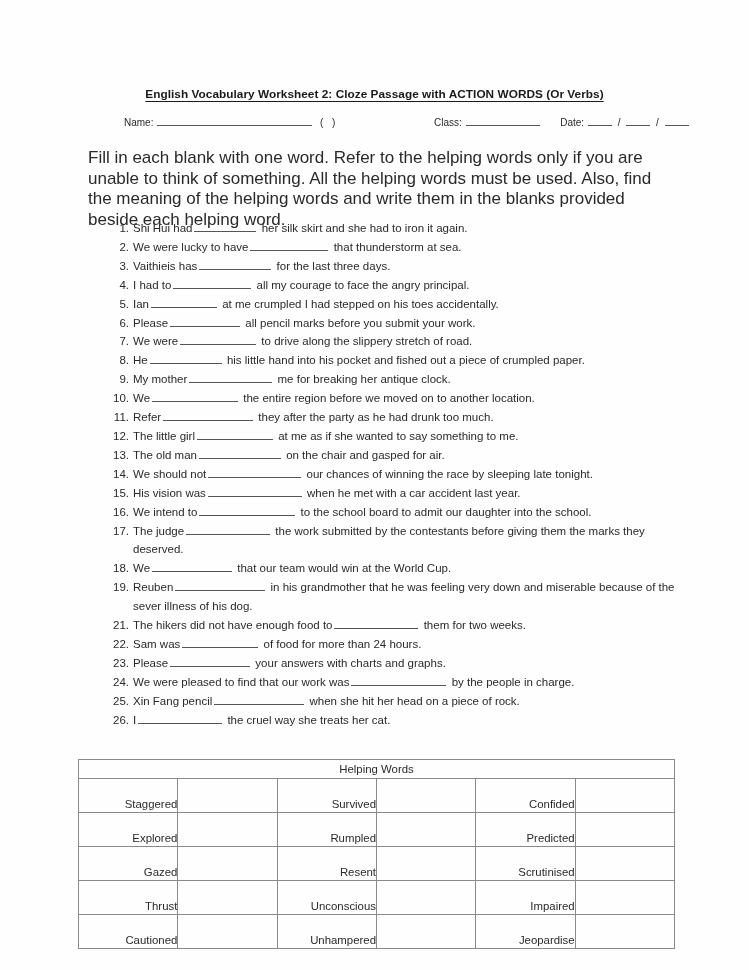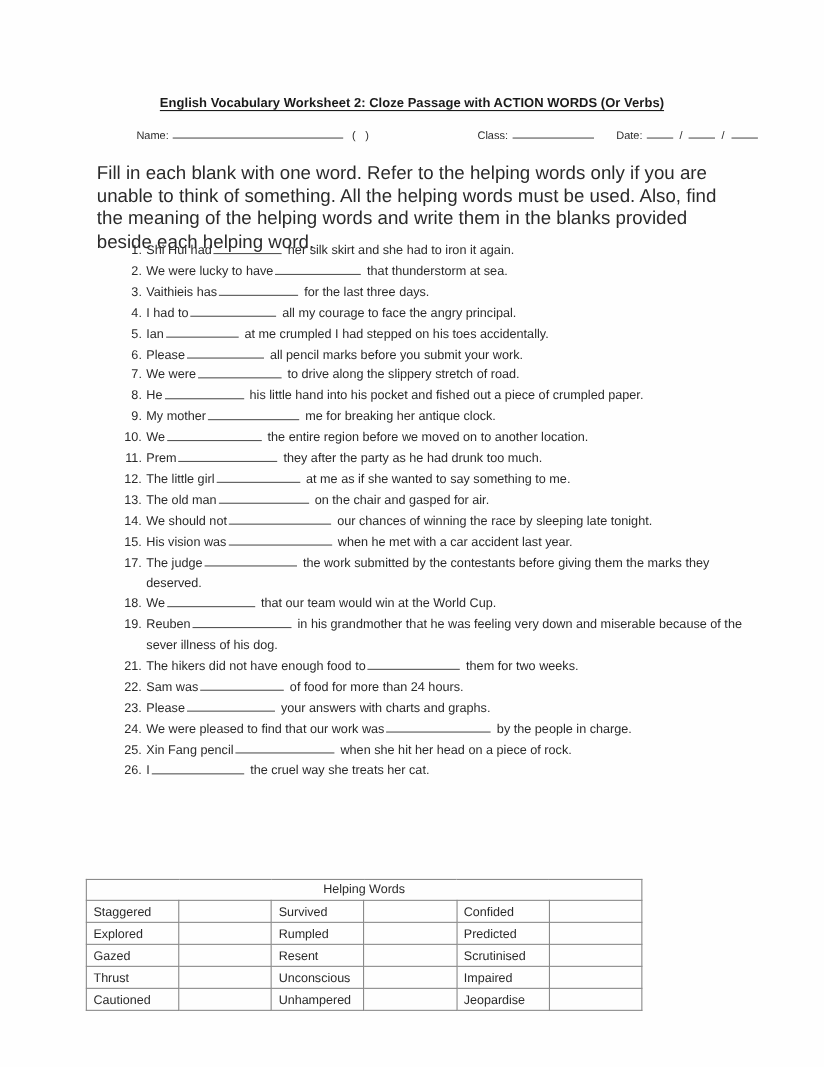--- a/index.html
+++ b/index.html
@@ -109,34 +109,33 @@
     height: 0.78em;
     vertical-align: baseline;
     margin: 0 2px;
   }
 
   
   .helping-table {
     position: absolute;
     left: 78px;
     top: 759px;
-    width: 506px;
+    width: 597px;
     border-collapse: collapse;
     font-size: 11.4px;
     color: #2a2a2a;
     table-layout: fixed;
-    margin-top: 40px;
   }
   .helping-table td,
   .helping-table th {
     border: 1px solid #8a8a8a;
     height: 17px;
-    padding: 2px 0 0 6px;
+    padding: 16px 0 0 6px;
     font-weight: normal;
-    text-align: left;
+    text-align: right;
     vertical-align: middle;
     line-height: 16px;
   }
   .helping-table th.hdr {
     text-align: center;
     padding: 0;
     height: 18px;
   }
   .col-word  { width: 100px; }
   .col-blank { width: 99px; }
@@ -204,37 +203,41 @@
       <div class="qitem">
         <span class="qnum">9.</span>
         <span class="qtext"><span>My mother</span><span class="blank" style="width: 83px;"></span><span> me for breaking her antique clock.</span></span>
       </div>
       <div class="qitem">
         <span class="qnum">10.</span>
         <span class="qtext"><span>We</span><span class="blank" style="width: 86px;"></span><span> the entire region before we moved on to another location.</span></span>
       </div>
       <div class="qitem">
         <span class="qnum">11.</span>
-        <span class="qtext"><span>Prem</span><span class="blank" style="width: 90px;"></span><span> they after the party as he had drunk too much.</span></span>
+        <span class="qtext"><span>Refer</span><span class="blank" style="width: 90px;"></span><span> they after the party as he had drunk too much.</span></span>
       </div>
       <div class="qitem">
         <span class="qnum">12.</span>
         <span class="qtext"><span>The little girl</span><span class="blank" style="width: 76px;"></span><span> at me as if she wanted to say something to me.</span></span>
       </div>
       <div class="qitem">
         <span class="qnum">13.</span>
         <span class="qtext"><span>The old man</span><span class="blank" style="width: 82px;"></span><span> on the chair and gasped for air.</span></span>
       </div>
       <div class="qitem">
         <span class="qnum">14.</span>
         <span class="qtext"><span>We should not</span><span class="blank" style="width: 93px;"></span><span> our chances of winning the race by sleeping late tonight.</span></span>
       </div>
       <div class="qitem">
         <span class="qnum">15.</span>
         <span class="qtext"><span>His vision was</span><span class="blank" style="width: 94px;"></span><span> when he met with a car accident last year.</span></span>
+      </div>
+      <div class="qitem">
+        <span class="qnum">16.</span>
+        <span class="qtext"><span>We intend to</span><span class="blank" style="width: 96px;"></span><span> to the school board to admit our daughter into the school.</span></span>
       </div>
       <div class="qitem">
         <span class="qnum">17.</span>
         <span class="qtext"><span>The judge</span><span class="blank" style="width: 84px;"></span><span> the work submitted by the contestants before giving them the marks they deserved.</span></span>
       </div>
       <div class="qitem">
         <span class="qnum">18.</span>
         <span class="qtext"><span>We</span><span class="blank" style="width: 80px;"></span><span> that our team would win at the World Cup.</span></span>
       </div>
       <div class="qitem">

